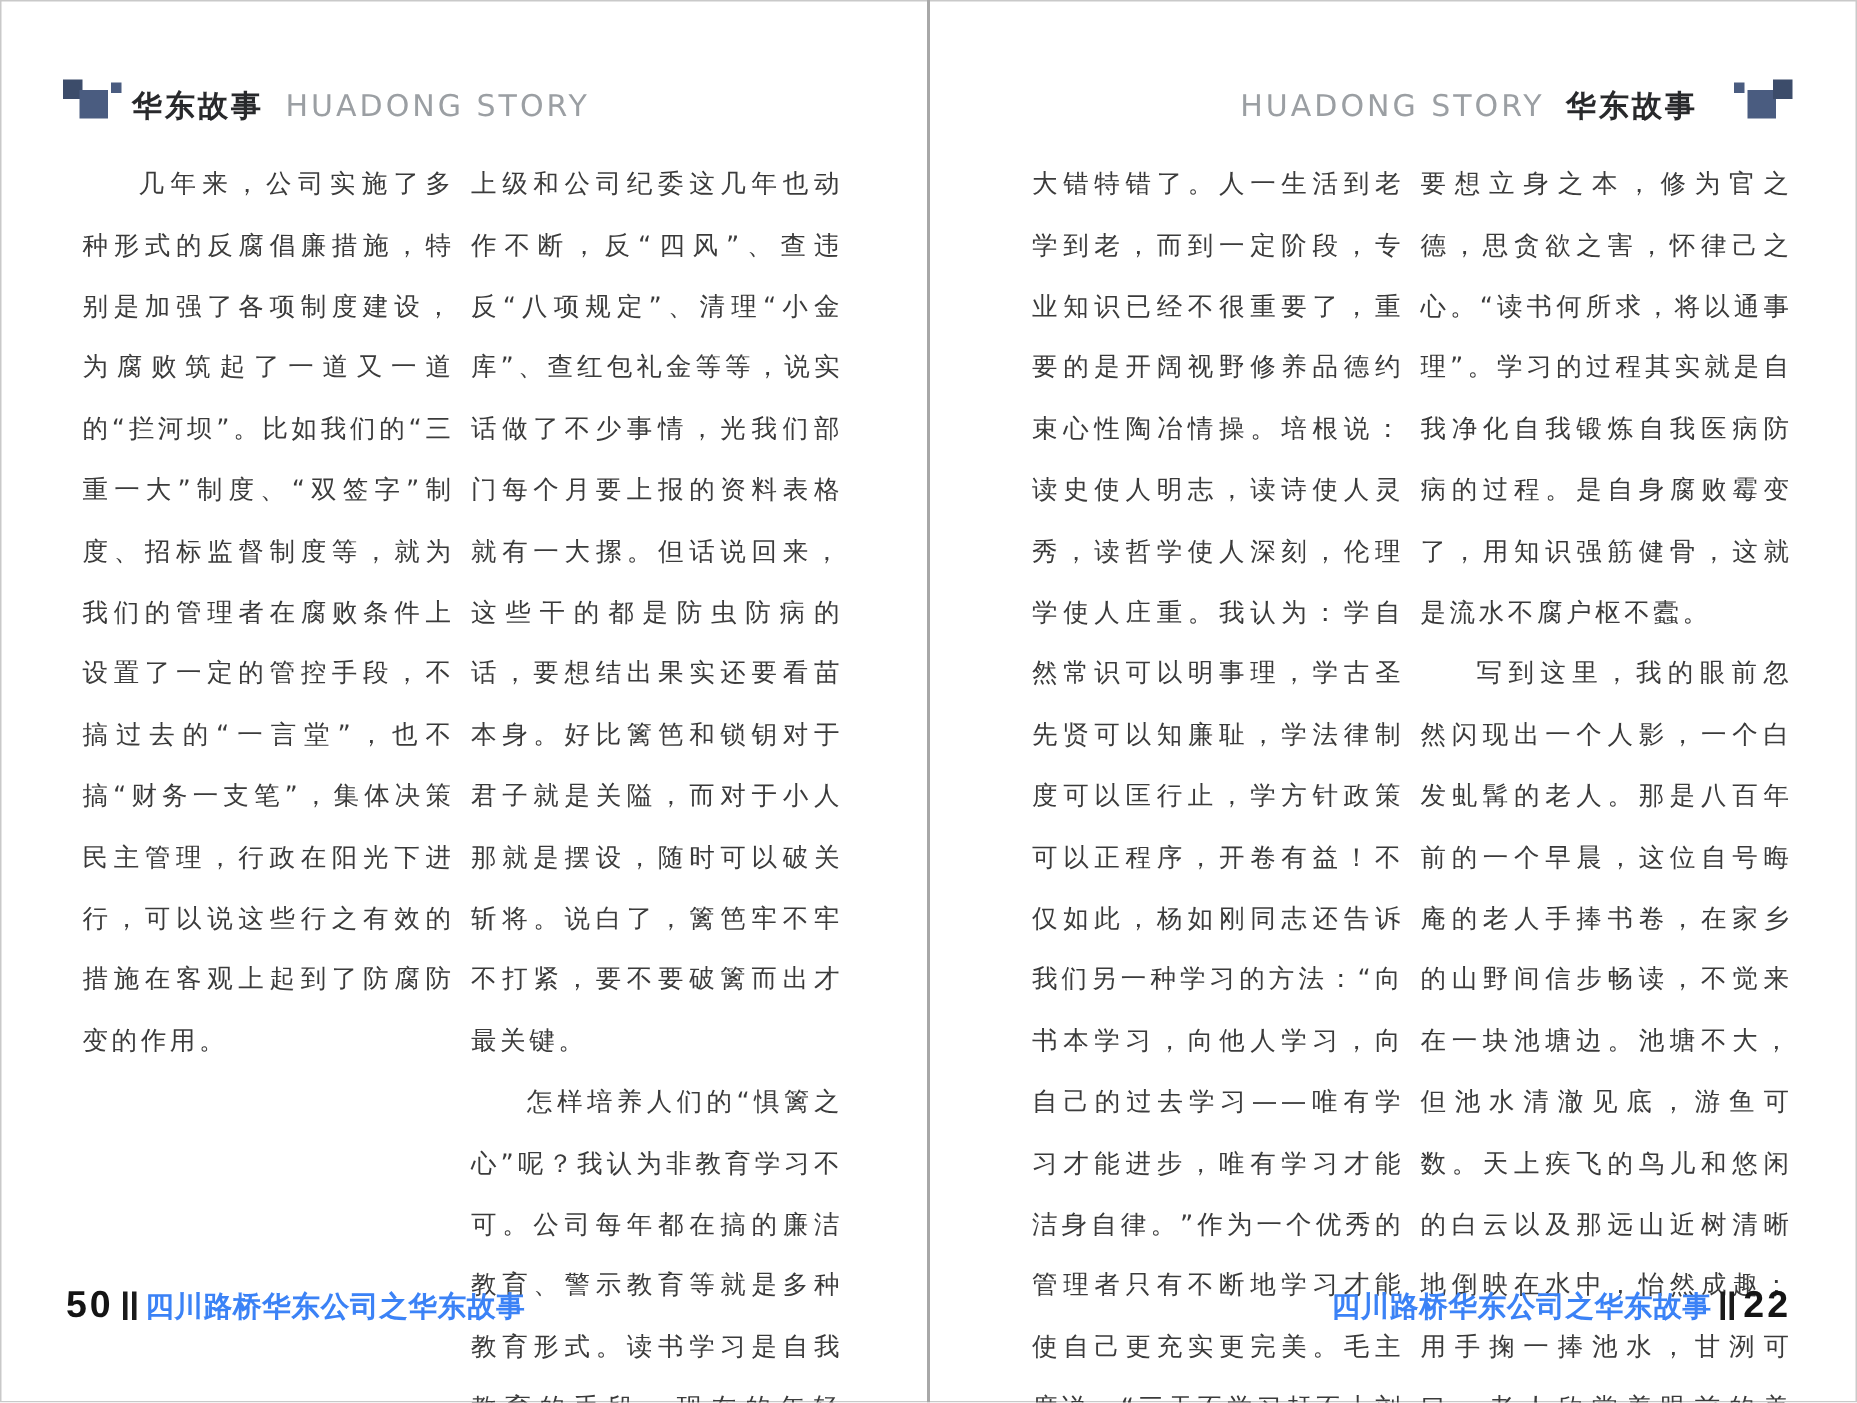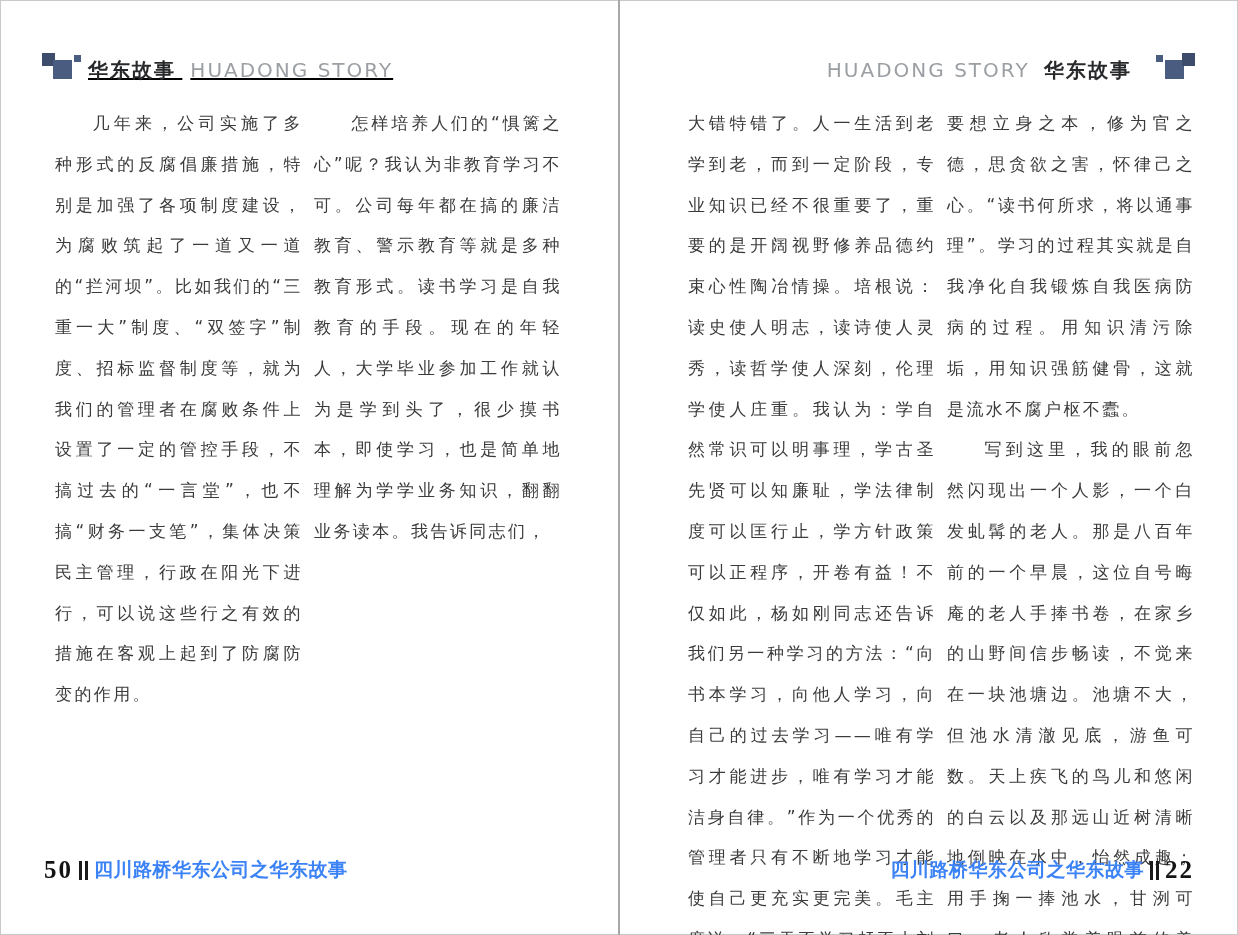--- a/index.html
+++ b/index.html
@@ -30,21 +30,21 @@
   .logo-left  .sq-big  { left:11px; top:10px; width:19px; height:19px; background:#4a5c80; }
   .logo-left  .sq-tiny { left:32px; top:5px;  width:7px;  height:7px;  background:#4a5c80; }
   .logo-right .sq-tiny { left:2px;  top:5px;  width:7px;  height:7px;  background:#4a5c80; }
   .logo-right .sq-big  { left:11px; top:10px; width:19px; height:19px; background:#4a5c80; }
   .logo-right .sq-mid  { left:28px; top:3px;  width:13px; height:13px; background:#3c4c6a; }
 
   .header-line {
     position:absolute; top:57px;
     font-size:20px; white-space:nowrap;
   }
-  .header-left  { left:88px;text-decoration:underline; }
+  .header-left  { left:88px; }
   .header-right { right:106px; }
   .h-cn { color:#28292b; font-weight:600; letter-spacing:2px; }
   .h-en { color:#9b9fa3; letter-spacing:2px; font-weight:400; }
   .header-left .h-en  { margin-left:8px; }
   .header-right .h-cn { margin-left:8px; }
 
   
   .col {
     position:absolute; top:103px; width:248px;
     font-size:17px; line-height:40.8px;
@@ -60,21 +60,21 @@
 
   
   .footer {
     position:absolute; top:856px;
     display:flex; align-items:center;
     white-space:nowrap;
   }
   .footer-left  { left:44px; }
   .footer-right { right:44px; }
   .page-num {
-    font-family:Liberation Serif, serif;
+    font-family:Liberation Sans, sans-serif;
     font-weight:bold; font-size:25px; color:#141414;
     letter-spacing:2px;
   }
   .dbar {
     display:inline-block; width:9px; height:19px;
     border-left:3px solid #1a1a1a; border-right:3px solid #1a1a1a;
     margin:0 6px;
   }
   .footer-title { font-size:19px; color:#3b82f6; letter-spacing:0.5px;font-weight:bold; }
 </style>
@@ -102,29 +102,30 @@
   <span class="sq sq-tiny"></span>
   <span class="sq sq-big"></span>
   <span class="sq sq-mid"></span>
 </div>
 
 <div class="col col-1">
   <p class="indent">几年来，公司实施了多种形式的反腐倡廉措施，特别是加强了各项制度建设，为腐败筑起了一道又一道的“拦河坝”。比如我们的“三重一大”制度、“双签字”制度、招标监督制度等，就为我们的管理者在腐败条件上设置了一定的管控手段，不搞过去的“一言堂”，也不搞“财务一支笔”，集体决策民主管理，行政在阳光下进行，可以说这些行之有效的措施在客观上起到了防腐防变的作用。</p>
 </div>
 
 <div class="col col-2">
+  <p>上级和公司纪委这几年也动作不断，反“四风”、查违反“八项规定”、清理“小金库”、查红包礼金等等，说实话做了不少事情，光我们部门每个月要上报的资料表格就有一大摞。但话说回来，这些干的都是防虫防病的话，要想结出果实还要看苗本身。好比篱笆和锁钥对于君子就是关隘，而对于小人那就是摆设，随时可以破关斩将。说白了，篱笆牢不牢不打紧，要不要破篱而出才最关键。</p>
   <p class="indent">怎样培养人们的“惧篱之心”呢？我认为非教育学习不可。公司每年都在搞的廉洁教育、警示教育等就是多种教育形式。读书学习是自我教育的手段。现在的年轻人，大学毕业参加工作就认为是学到头了，很少摸书本，即使学习，也是简单地理解为学学业务知识，翻翻业务读本。我告诉同志们，</p>
 </div>
 
 <div class="col col-3">
   <p>大错特错了。人一生活到老学到老，而到一定阶段，专业知识已经不很重要了，重要的是开阔视野修养品德约束心性陶冶情操。培根说：读史使人明志，读诗使人灵秀，读哲学使人深刻，伦理学使人庄重。我认为：学自然常识可以明事理，学古圣先贤可以知廉耻，学法律制度可以匡行止，学方针政策可以正程序，开卷有益！不仅如此，杨如刚同志还告诉我们另一种学习的方法：“向书本学习，向他人学习，向自己的过去学习——唯有学习才能进步，唯有学习才能洁身自律。”作为一个优秀的管理者只有不断地学习才能使自己更充实更完美。毛主席说：“三天不学习赶不上刘少奇”。学习如逆水行舟不进则退。光学习不思考不行，要边学习边思考，使劲思考，直至有震撼撞击之感，才能沁入心脾。</p>
 </div>
 
 <div class="col col-4">
-  <p>要想立身之本，修为官之德，思贪欲之害，怀律己之心。“读书何所求，将以通事理”。学习的过程其实就是自我净化自我锻炼自我医病防病的过程。用知识清污除垢，用知识强筋健骨，这就是流水不腐户枢不蠹。</p>
+  <p>要想立身之本，修为官之德，思贪欲之害，怀律己之心。“读书何所求，将以通事理”。学习的过程其实就是自我净化自我锻炼自我医病防病的过程。是自身腐败霉变了，用知识强筋健骨，这就是流水不腐户枢不蠹。</p>
   <p class="indent">写到这里，我的眼前忽然闪现出一个人影，一个白发虬髯的老人。那是八百年前的一个早晨，这位自号晦庵的老人手捧书卷，在家乡的山野间信步畅读，不觉来在一块池塘边。池塘不大，但池水清澈见底，游鱼可数。天上疾飞的鸟儿和悠闲的白云以及那远山近树清晰地倒映在水中，怡然成趣；用手掬一捧池水，甘洌可口。老人欣赏着眼前的美景，思绪却飞去很远：这方池塘僻居深山，远离海湖，不通河渠，为什么却如此清冽干净呢？遇事好较真的老人一边思考一边沿塘岸查</p>
 </div>
 
 <div class="footer footer-left">
   <span class="page-num">50</span>
   <span class="dbar"></span>
   <span class="footer-title">四川路桥华东公司之华东故事</span>
 </div>
 
 <div class="footer footer-right">

